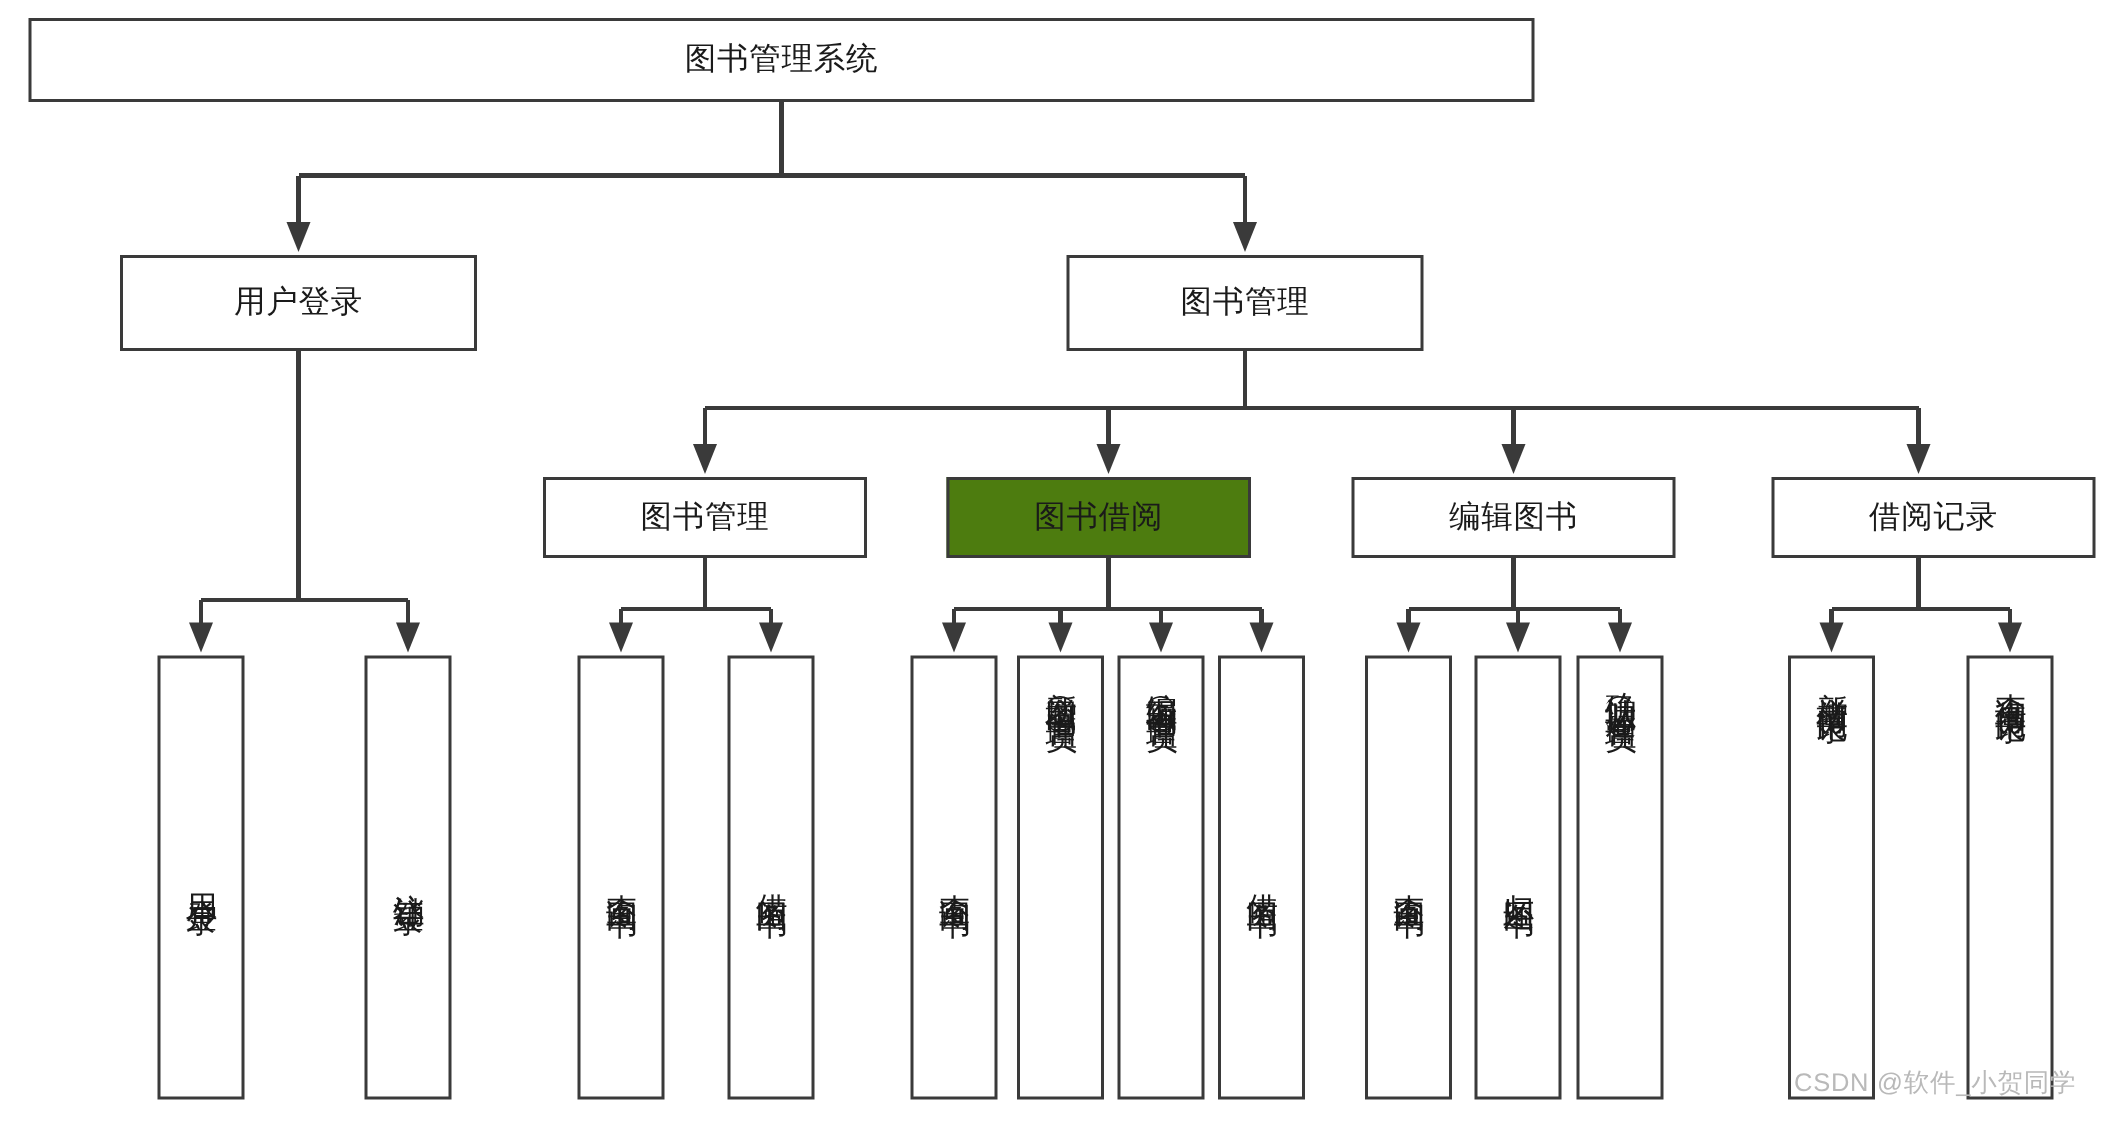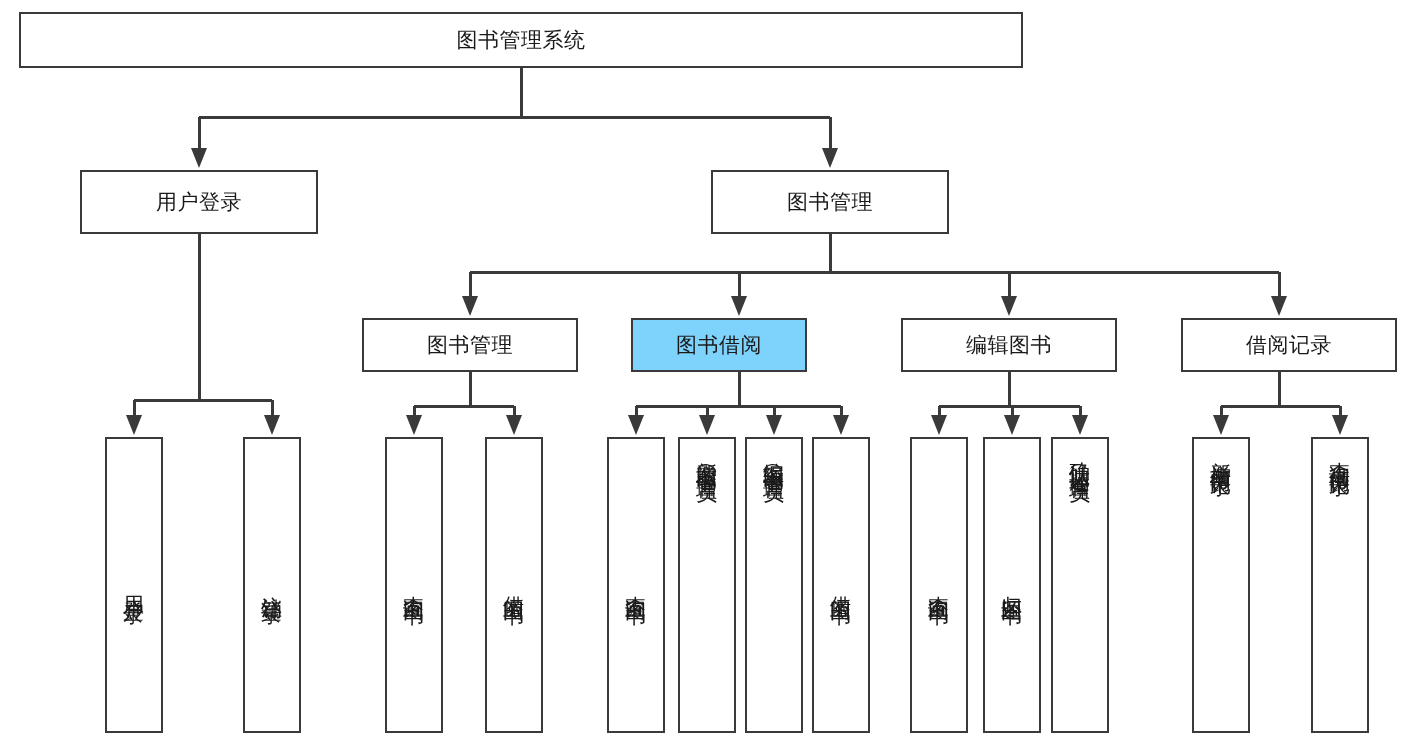--- a/index.html
+++ b/index.html
@@ -129,21 +129,21 @@
       </div>
       <div class="node horizontal" style="left: 80px; top: 170px; width: 238px; height: 64px; border-color: rgb(58, 58, 58); background: rgb(255, 255, 255); color: rgb(26, 26, 26);">
         <span class="node-label">用户登录</span>
       </div>
       <div class="node horizontal" style="left: 711px; top: 170px; width: 238px; height: 64px; border-color: rgb(58, 58, 58); background: rgb(255, 255, 255); color: rgb(26, 26, 26);">
         <span class="node-label">图书管理</span>
       </div>
       <div class="node horizontal" style="left: 362px; top: 318px; width: 216px; height: 54px; border-color: rgb(58, 58, 58); background: rgb(255, 255, 255); color: rgb(26, 26, 26);">
         <span class="node-label">图书管理</span>
       </div>
-      <div class="node horizontal" style="left: 631px; top: 318px; width: 176px; height: 54px; border-color: rgb(58, 58, 58); background: #7dd3fc; color: rgb(26, 26, 26);">
+      <div class="node horizontal" style="left: 631px; top: 318px; width: 203px; height: 54px; border-color: rgb(58, 58, 58); background: #4d7c0f; color: rgb(26, 26, 26);">
         <span class="node-label">图书借阅</span>
       </div>
       <div class="node horizontal" style="left: 901px; top: 318px; width: 216px; height: 54px; border-color: rgb(58, 58, 58); background: rgb(255, 255, 255); color: rgb(26, 26, 26);">
         <span class="node-label">编辑图书</span>
       </div>
       <div class="node horizontal" style="left: 1171px; top: 318px; width: 216px; height: 54px; border-color: rgb(58, 58, 58); background: rgb(255, 255, 255); color: rgb(26, 26, 26); margin-left: 10px;">
         <span class="node-label">借阅记录</span>
       </div>
       <div class="node vertical center-v" style="left: 105px; top: 437px; width: 58px; height: 296px; border-color: rgb(58, 58, 58); background: rgb(255, 255, 255); color: rgb(26, 26, 26);">
         <span class="node-label">用户登录</span>
@@ -178,13 +178,14 @@
       <div class="node vertical" style="left: 1051px; top: 437px; width: 58px; height: 296px; border-color: rgb(58, 58, 58); background: rgb(255, 255, 255); color: rgb(26, 26, 26);">
         <span class="node-label">确认归还（管理员）</span>
       </div>
       <div class="node vertical" style="left: 1192px; top: 437px; width: 58px; height: 296px; border-color: rgb(58, 58, 58); background: rgb(255, 255, 255); color: rgb(26, 26, 26);">
         <span class="node-label">新增借阅记录</span>
       </div>
       <div class="node vertical" style="left: 1311px; top: 437px; width: 58px; height: 296px; border-color: rgb(58, 58, 58); background: rgb(255, 255, 255); color: rgb(26, 26, 26);">
         <span class="node-label">查询借阅记录</span>
       </div>
     </div>
+  <div id="watermark" style="left: 1196px; top: 722px; transform: translateY(-50%); color: rgb(185, 185, 185);">CSDN @软件_小贺同学</div>
 </div>
 
 </body></html>

